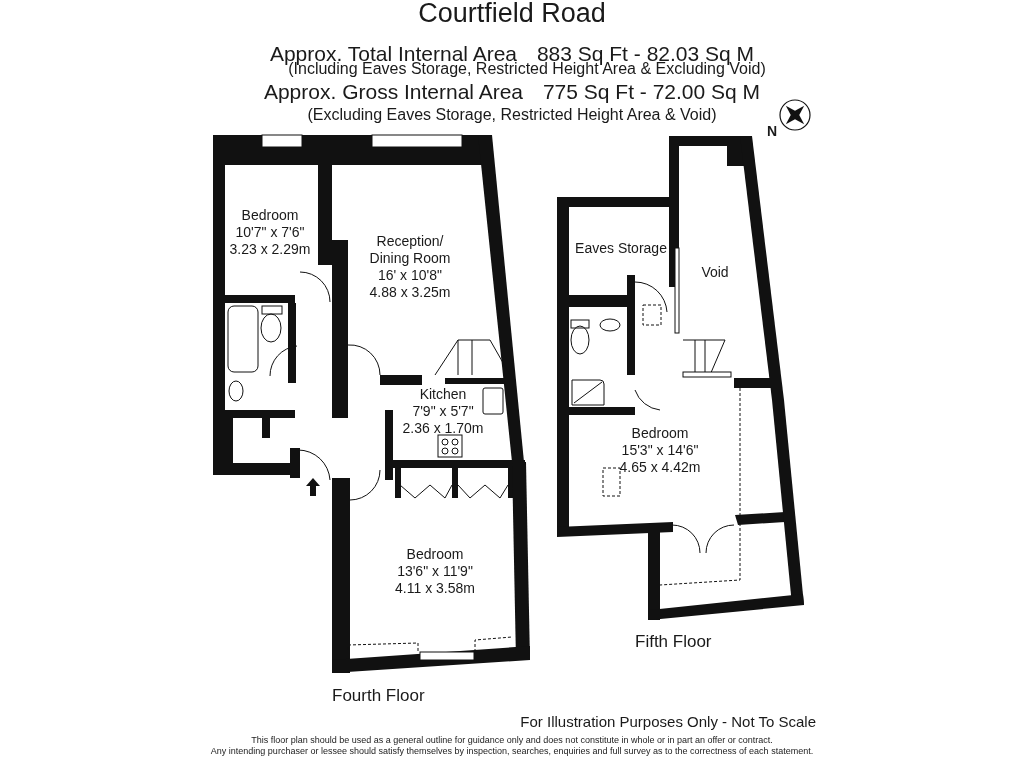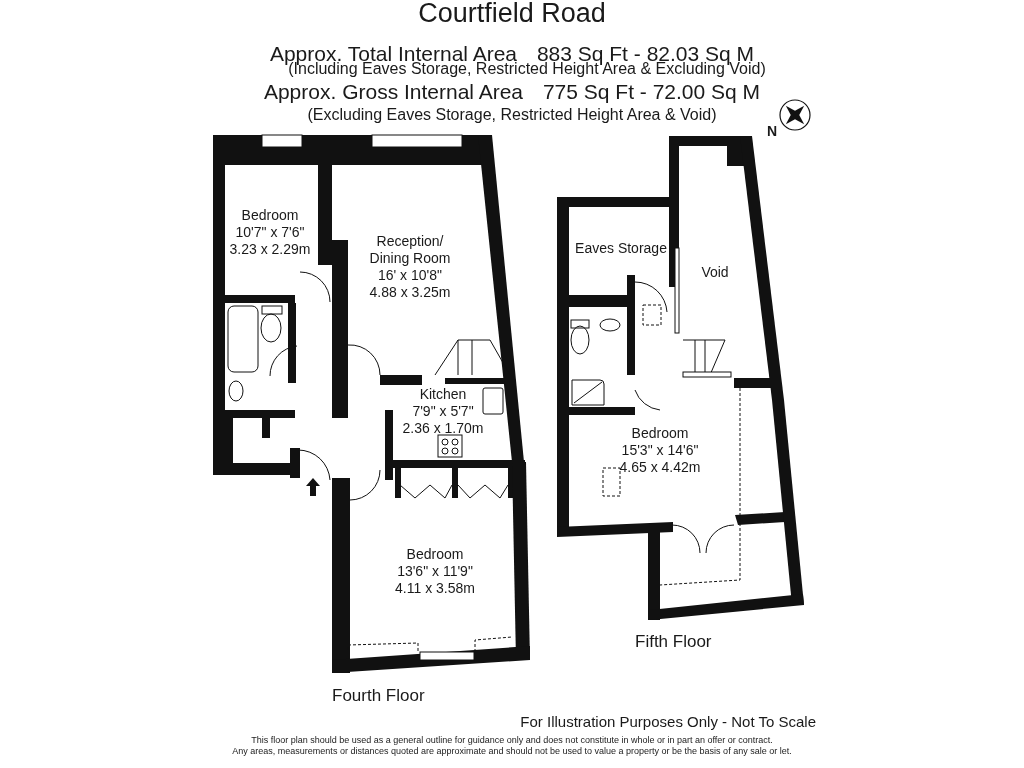--- a/index.html
+++ b/index.html
@@ -220,14 +220,14 @@
 <div class="lbl" style="left:605px; top:425px; width:110px;">
   <div>Bedroom</div>
   <div>15'3" x 14'6"</div>
   <div>4.65 x 4.42m</div>
 </div>
 <div class="floor-lbl" style="left:635px; top:632px;">Fifth Floor</div>
 
 <div class="foot1">For Illustration Purposes Only - Not To Scale</div>
 <div class="foot2">
   <div>This floor plan should be used as a general outline for guidance only and does not constitute in whole or in part an offer or contract.</div>
-  <div>Any areas, measurements or distances quoted are approximate and should not be used to value a property or be the basis of any sale or let.</div>
+  <div>Any intending purchaser or lessee should satisfy themselves by inspection, searches, enquiries and full survey as to the correctness of each statement.</div>
 </div>
 
 </body></html>

